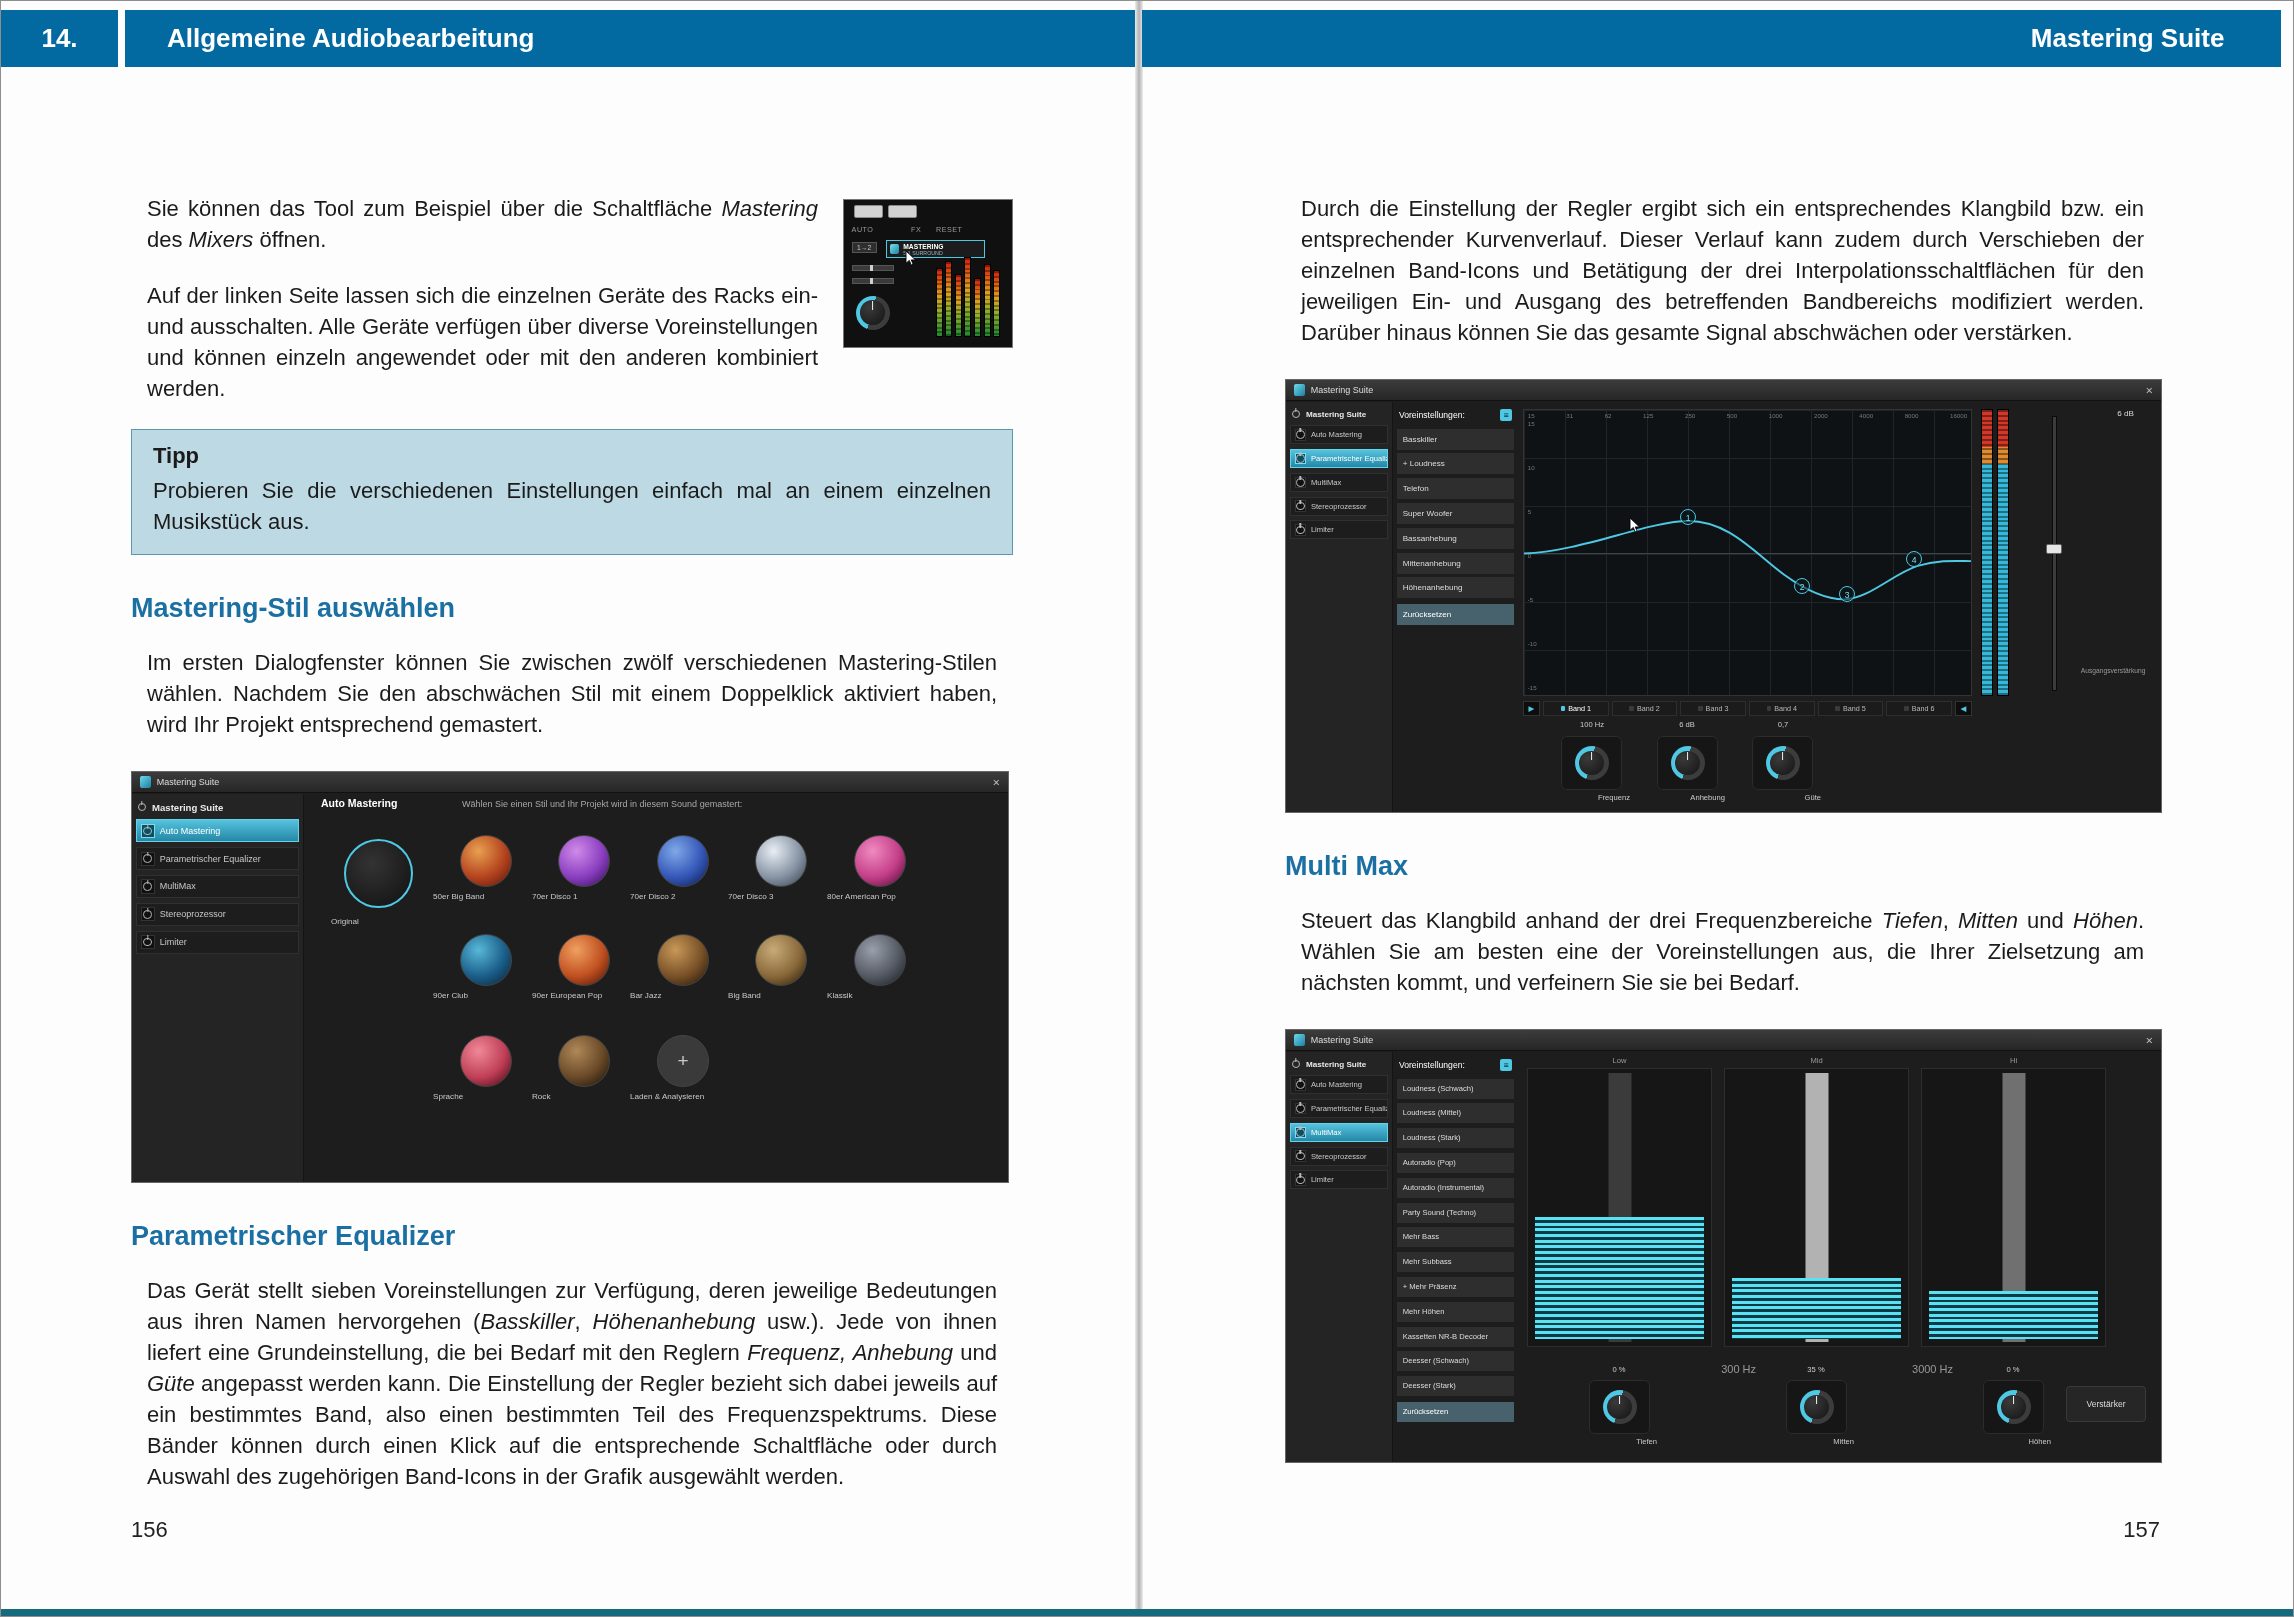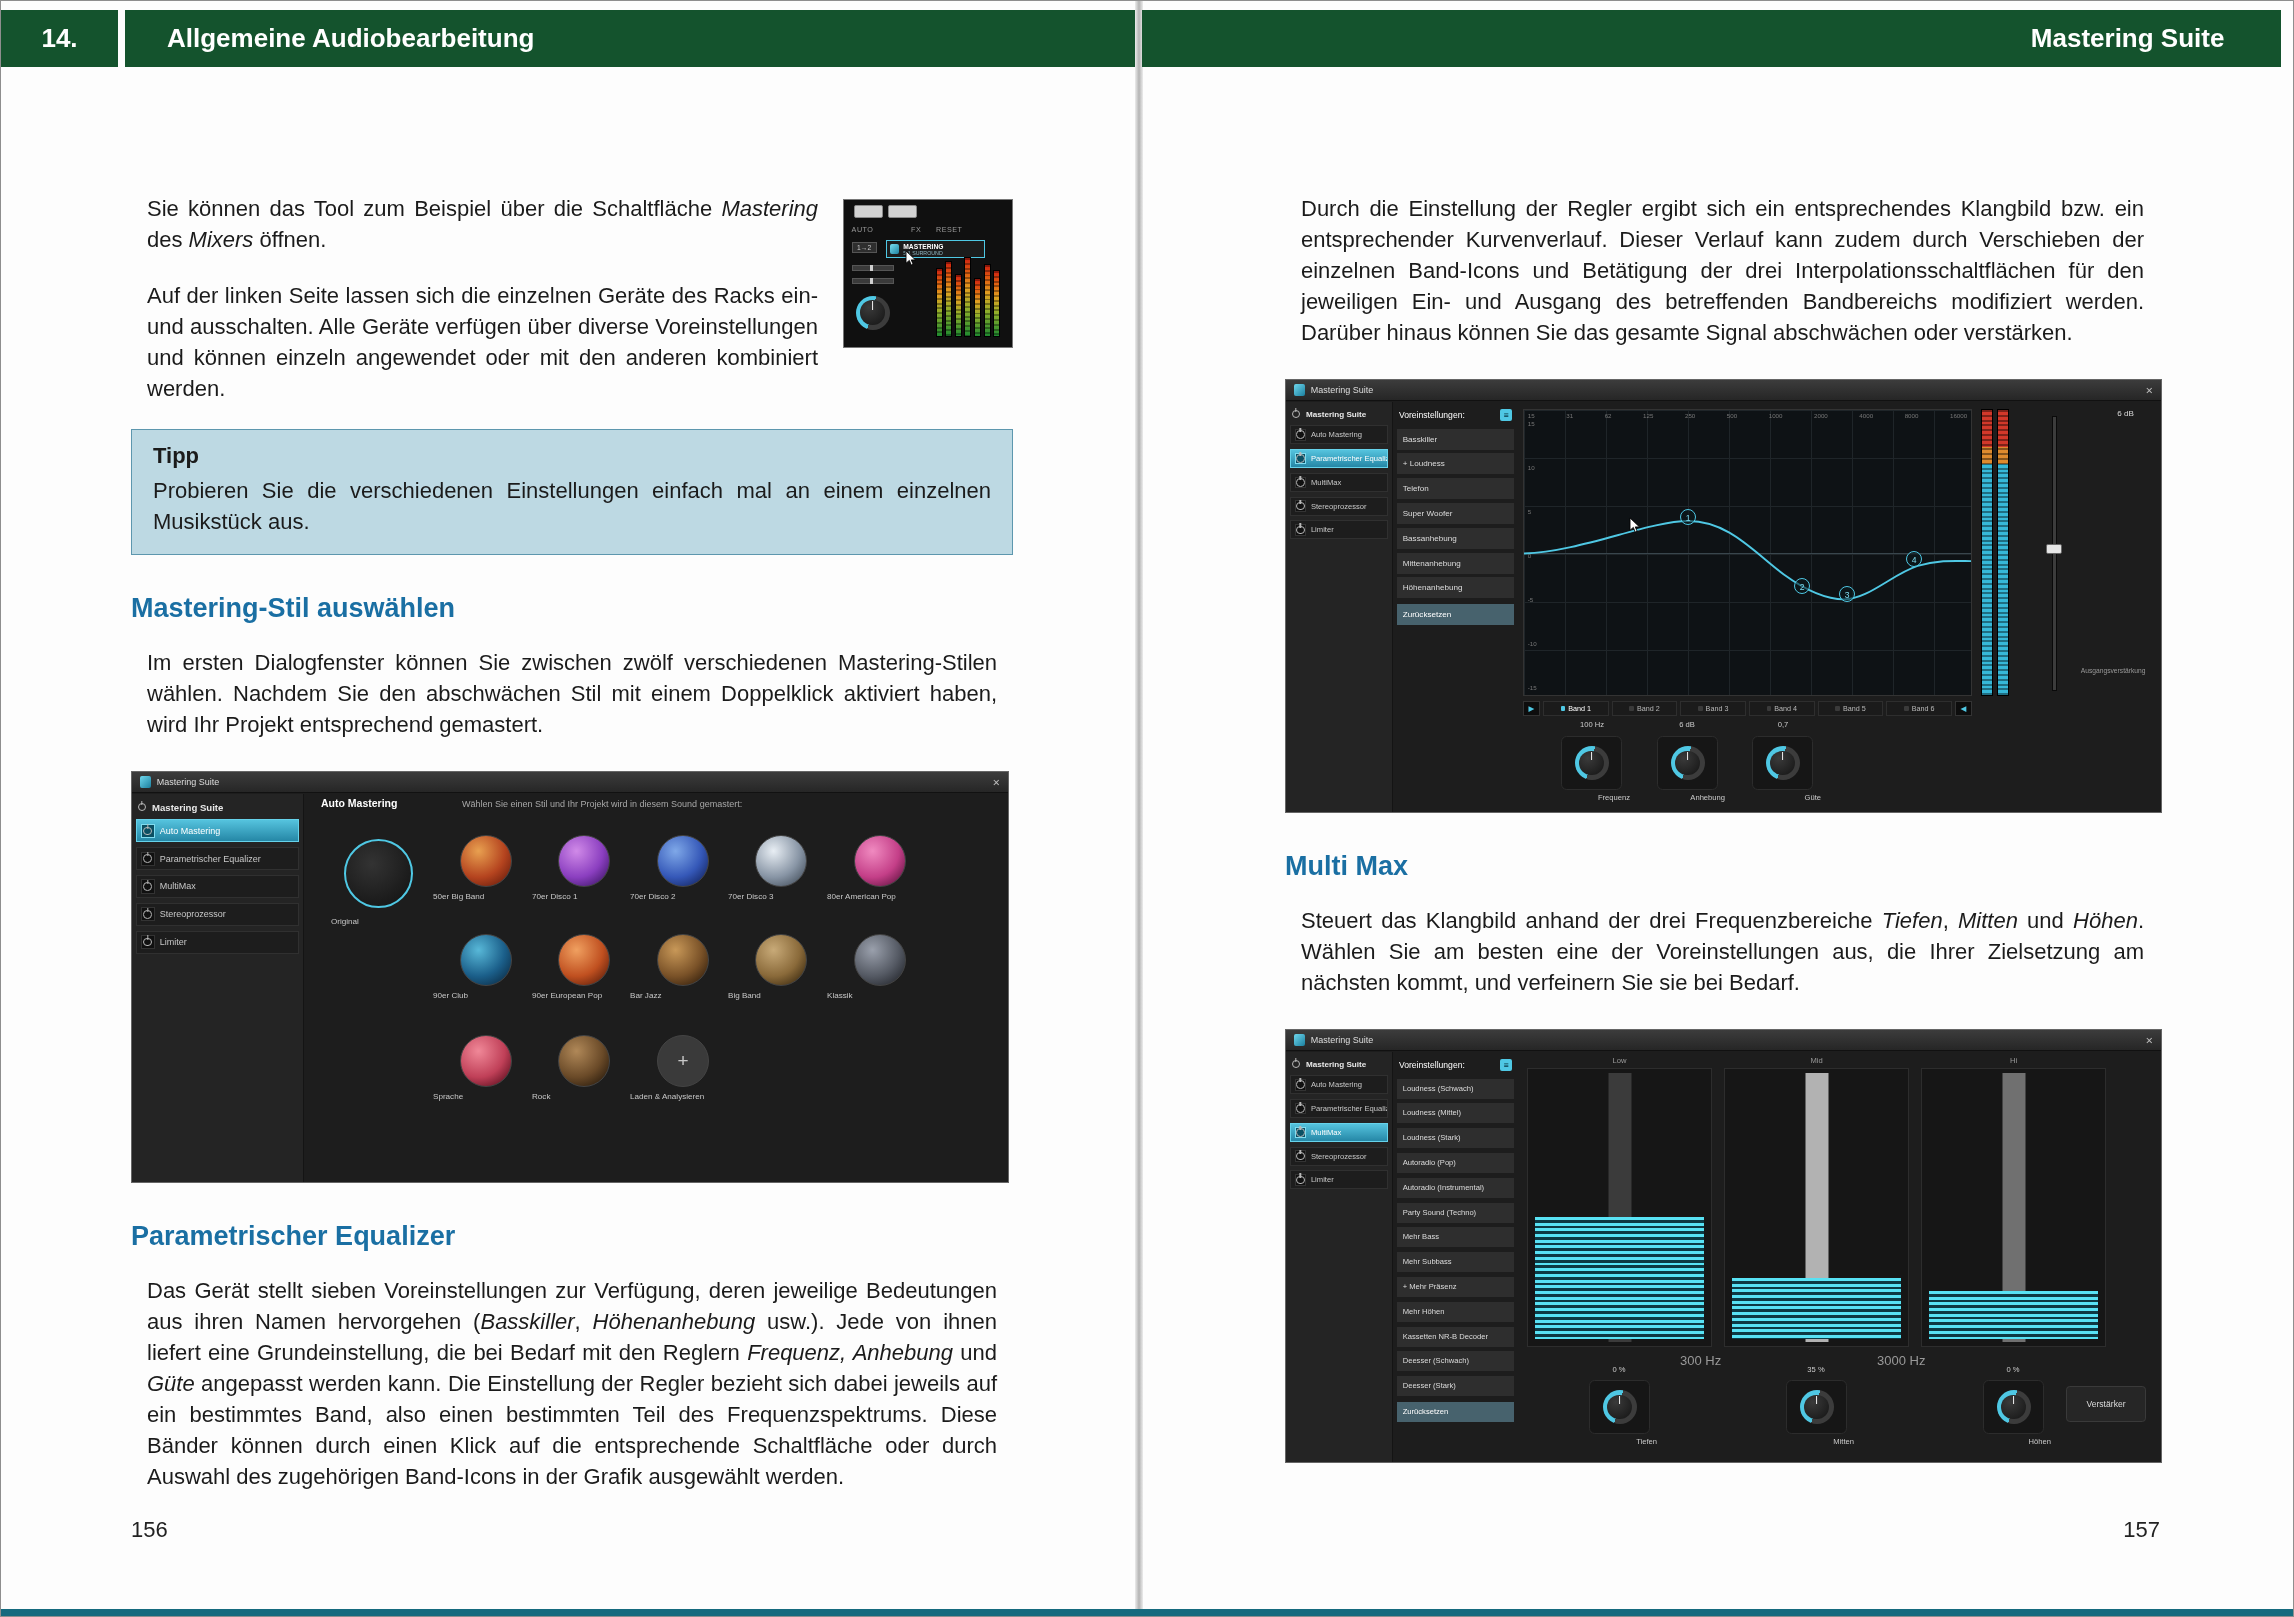--- a/index.html
+++ b/index.html
@@ -7,21 +7,21 @@
   body{background:#cfcfcf;font-family:"Liberation Sans",sans-serif}
   .spread{position:relative;width:2294px;height:1617px;background:#fdfdfd;border:1px solid #8e8e8e;overflow:hidden}
   .gutter{position:absolute;left:1134px;top:0;width:7.6px;height:100%;background:linear-gradient(to right,#ececec,#b3b3b3 50%,#ececec)}
   .bottombar{position:absolute;left:0;bottom:0;width:100%;height:6.7px;background:#156a7e}
   .page{position:absolute;top:0;height:1611px}
   .page-left{left:0;width:1134px}
   .page-right{left:1141px;width:1147px}
 
   .pagehead{position:absolute;top:8.6px;left:0;right:0;height:57px}
   .page-right .pagehead{right:7.6px}
-  .seg{position:absolute;top:0;height:100%;background:#14532d;color:#fff;font-weight:bold;font-size:26px;line-height:57px}
+  .seg{position:absolute;top:0;height:100%;background:#0369a1;color:#fff;font-weight:bold;font-size:26px;line-height:57px}
   .chapnum{left:0;width:117px;text-align:center}
   .chapbar-l{left:124px;right:0;padding-left:42px}
   .chapbar-r{left:0;right:0;text-align:right;padding-right:57px}
 
   .content-l{position:absolute;top:66px;left:0;right:0;padding:126px 122px 0 130px;color:#1b1b1b}
   .content-r{position:absolute;top:66px;left:0;right:0;padding:126px 129px 0 143px;color:#1b1b1b}
   p.body{font-size:22px;line-height:31px;margin:0 16px 25px;text-align:justify}
   em{font-style:italic}
   .tipbox{background:#bdd9e3;border:1.9px solid #5d97ae;padding:13.4px 21px 17px;margin:23px 0 0}
   .tipbox .tt{font-weight:bold;font-size:22px;margin:0 0 5.7px}
@@ -132,21 +132,21 @@
   .mp-mid{left:438px;width:185px}
   .mp-hi{left:635px;width:185px}
   .mcol{position:absolute;left:50%;top:3.8px;bottom:3.8px;width:23px;transform:translateX(-50%)}
   .mp-low .mcol{background:#3b3b3b}
   .mp-mid .mcol{background:#b2b2b2}
   .mp-hi .mcol{background:#707070}
   .mstripes{position:absolute;left:6.7px;right:6.7px;bottom:6.7px;background:repeating-linear-gradient(to bottom,#58e2f4 0 2.9px,#0d3a44 2.9px 5.7px)}
   .mp-low .mstripes{height:122px}
   .mp-mid .mstripes{height:61px}
   .mp-hi .mstripes{height:48px}
-  .cross{position:absolute;top:323px;width:76px;text-align:left;font-size:13px;color:#999}
+  .cross{position:absolute;top:333px;width:76px;text-align:right;font-size:11px;color:#999}
   .ampbtn{position:absolute;left:780px;top:356px;width:80px;height:36px;background:#262626;border:1px solid #3a3a3a;border-radius:3.8px;color:#ddd;font-size:8.6px;display:flex;align-items:center;justify-content:center}
 </style>
 </head>
 <body>
 
 <div class="spread">
   <div class="gutter"></div>
 
   <div class="page page-left">
     <div class="pagehead">

